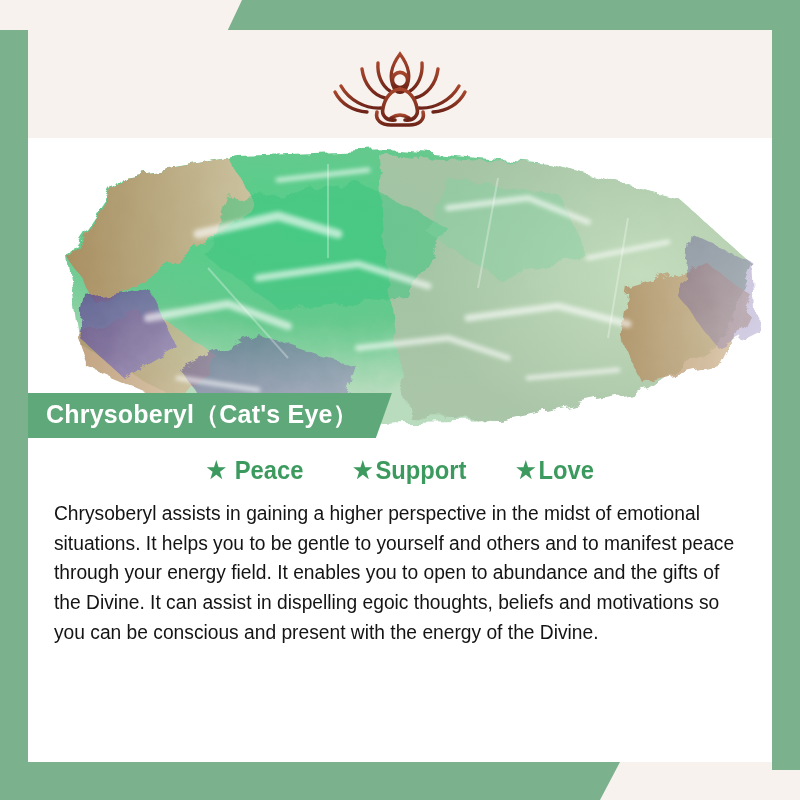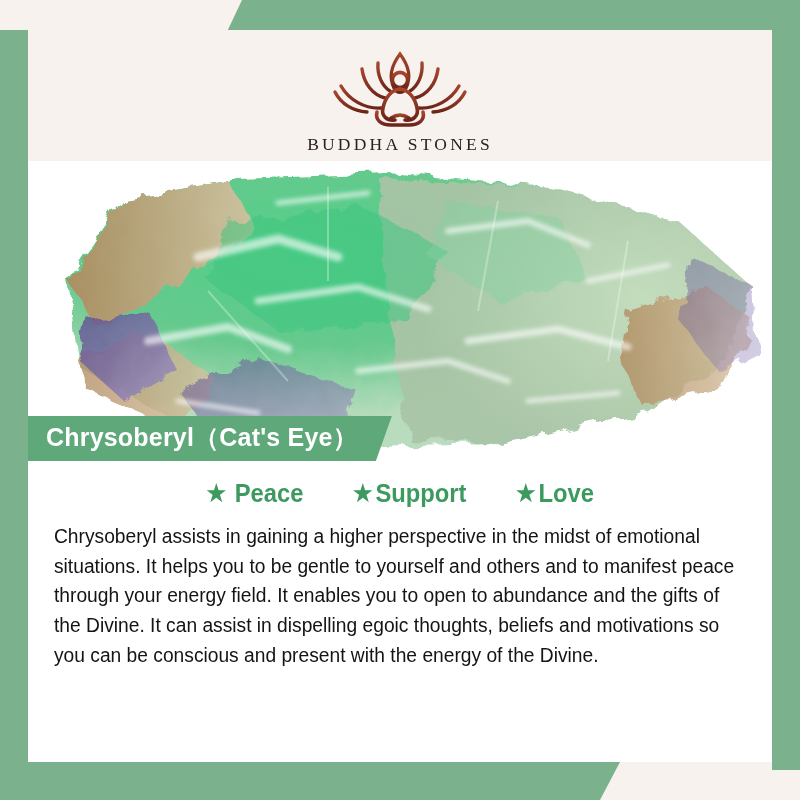--- a/index.html
+++ b/index.html
@@ -178,21 +178,20 @@
 
           <circle cx="85" cy="40" r="7.6"></circle>
 
           <path d="M85 49 C76 50 70 58 68 68 C66 76 72 81 80 80"></path>
           <path d="M85 49 C94 50 100 58 102 68 C104 76 98 81 90 80"></path>
 
           <path d="M62 72 C60 80 66 85 76 85 L94 85 C104 85 110 80 108 72"></path>
           <path d="M76 78 C82 74 88 74 94 78"></path>
         </g>
       </svg>
-      <div class="logo-text">BUDDHA STONES</div>
     </div>
 
   </div>
 
   <div class="photo">
     <svg viewBox="0 0 744 300" preserveAspectRatio="xMidYMid slice">
       <defs>
         <radialGradient id="g1" cx="35%" cy="30%" r="60%">
           <stop offset="0%" stop-color="#4fd089"></stop>
           <stop offset="55%" stop-color="#66c98d"></stop>

